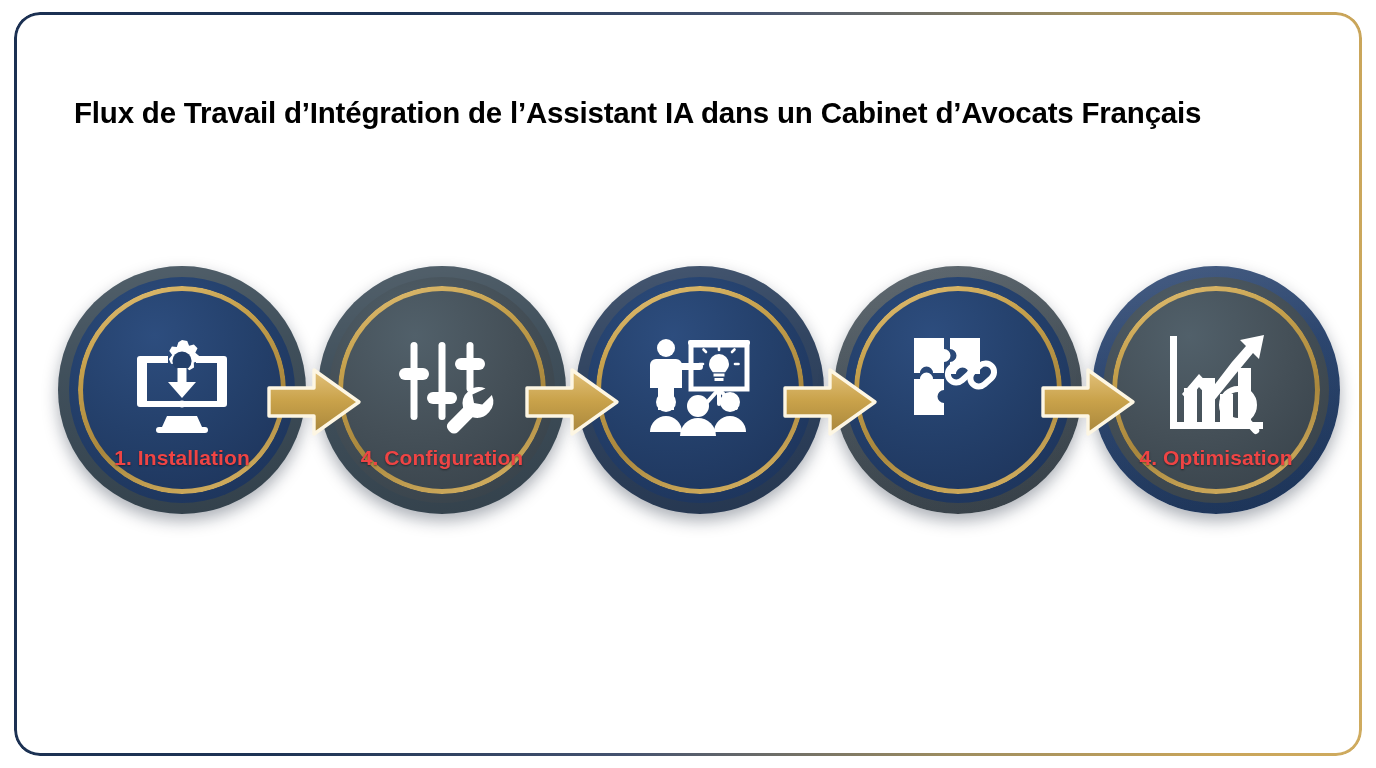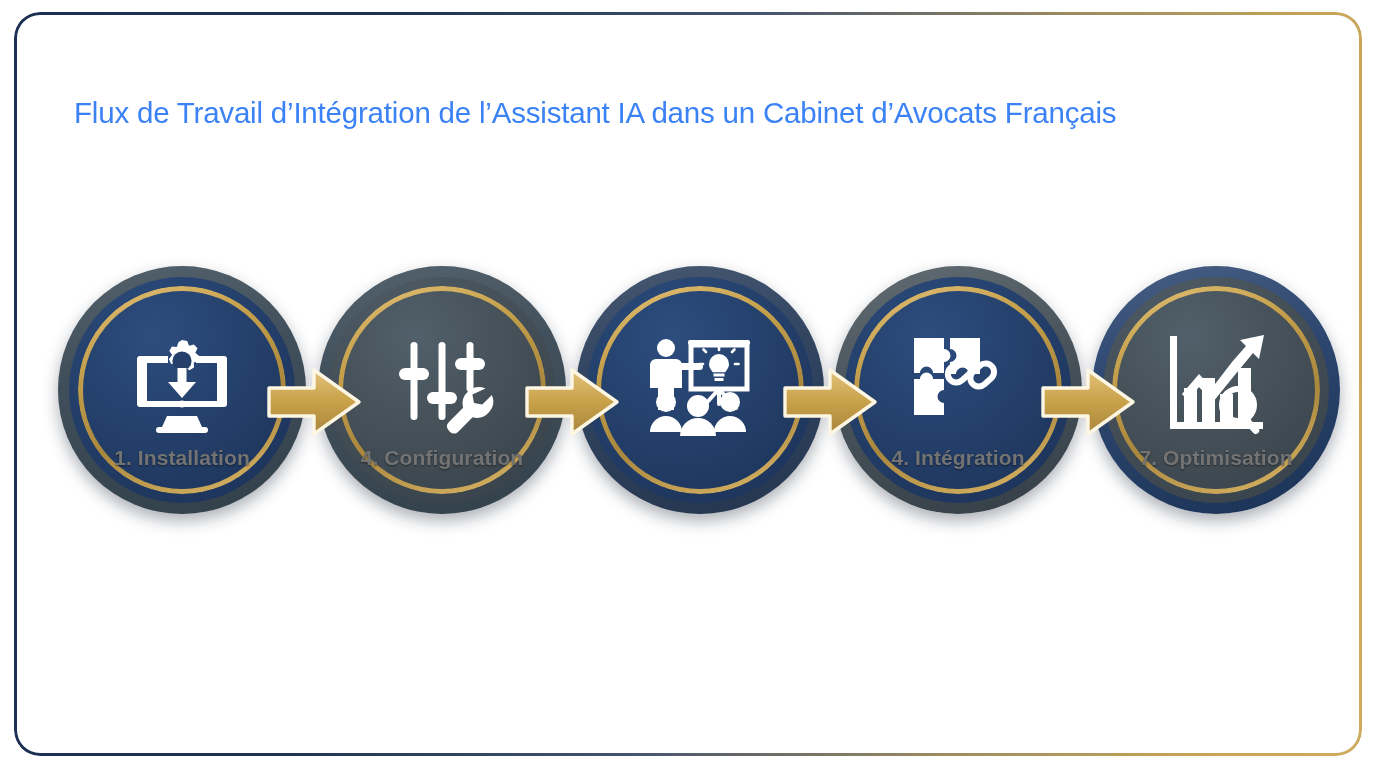--- a/index.html
+++ b/index.html
@@ -45,22 +45,22 @@
     pointer-events: none;
   }
 
   
   #page-title {
     position: absolute;
     left: 74px;
     top: 96px;
     width: 1230px;
     font-size: 29.5px;
-    font-weight: normal;
-    color: #3b82f6;
+    font-weight: bold;
+    color: #000000;
     letter-spacing: -0.2px;
     white-space: nowrap;
   }
 
   
   #flow-row {
     position: absolute;
     left: 0;
     top: 258px;
     width: 1376px;
@@ -126,21 +126,21 @@
     height: 104px;
     z-index: 4;
   }
   .node-icon svg { display: block; width: 100%; height: 100%; }
   .node-label {
     position: absolute;
     left: 0;
     right: 0;
     top: 180px;
     text-align: center;
-    color: #737373;
+    color: #ef4444;
     font-size: 21px;
     font-weight: bold;
     letter-spacing: 0.1px;
     text-shadow: 0 1px 2px rgba(0,0,0,0.45);
     z-index: 5;
     white-space: nowrap;
   }
 
   
   .flow-arrow {
@@ -307,21 +307,20 @@
 
             <path d="M12 47 h6 a6.5 6.5 0 0 1 13 0 h11 v11 a6.5 6.5 0 0 0 0 13 v12 H12 z"></path>
 
             <g transform="translate(56,52) rotate(-42)">
               <rect x="-3" y="-17" width="26" height="17" rx="8.5" fill="none" stroke="#ffffff" stroke-width="6"></rect>
               <rect x="11" y="1" width="26" height="17" rx="8.5" fill="none" stroke="#ffffff" stroke-width="6"></rect>
             </g>
           </g>
         </svg>
       </div>
-      <div class="node-label">4. Intégration</div>
     </div>
 
     <div class="flow-arrow" style="left:1040px;">
       <svg viewBox="0 0 96 74" xmlns="http://www.w3.org/2000/svg">
         <defs>
           <linearGradient id="ag4" x1="0" y1="0" x2="0" y2="1">
             <stop offset="0%" stop-color="#e3c27c"></stop>
             <stop offset="48%" stop-color="#c9a24a"></stop>
             <stop offset="100%" stop-color="#a8863c"></stop>
           </linearGradient>
@@ -345,17 +344,17 @@
             <rect x="60" y="62" width="13" height="28"></rect>
             <rect x="78" y="36" width="13" height="54"></rect>
 
             <path d="M22 62 L39 42 L52 56 L72 30 L86 14 L80 8 L104 3 L99 27 L93 21 L74 44 L53 70 L39 55 L28 69 z"></path>
 
             <circle cx="78" cy="73" r="16" fill="none" stroke="#ffffff" stroke-width="6"></circle>
             <rect x="88" y="84" width="7" height="20" rx="3.5" transform="rotate(-42 91 94)"></rect>
           </g>
         </svg>
       </div>
-      <div class="node-label">7. Optimisation</div>
+      <div class="node-label">4. Optimisation</div>
     </div>
 
   </div>
 </div>
 
 </body></html>

